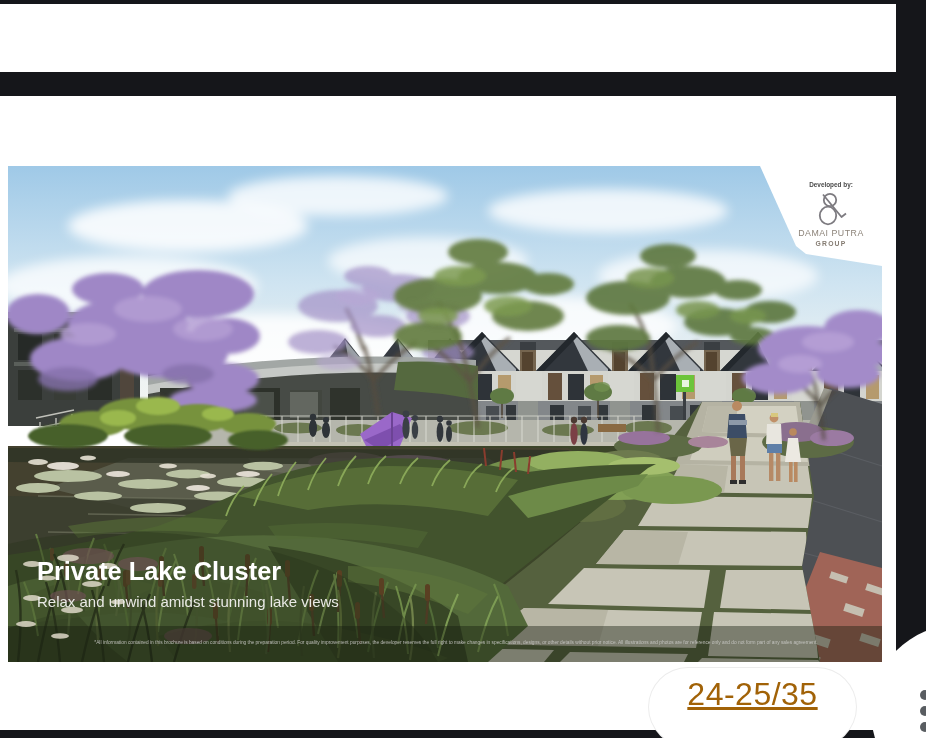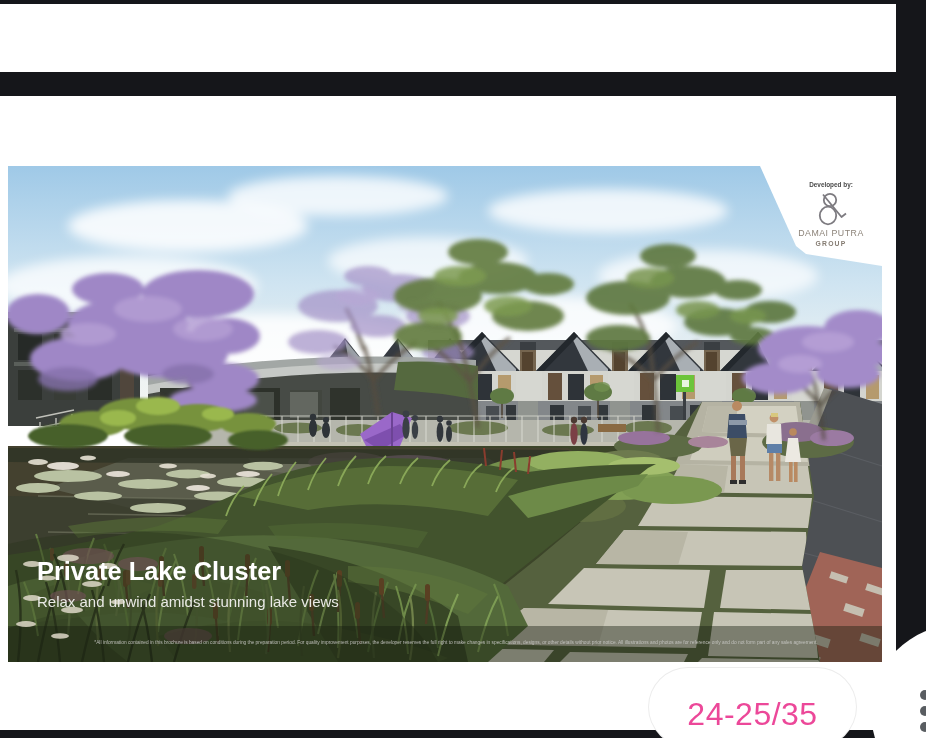--- a/index.html
+++ b/index.html
@@ -677,21 +677,21 @@
 <path d="M815,28.5 L833.5,51 L838,47.5" stroke-linejoin="round"></path>
 </g>
 
 <text x="823" y="70" text-anchor="middle" font-family="Liberation Sans, sans-serif" font-size="8.8" fill="#8c8379" letter-spacing="0.5">DAMAI PUTRA</text>
 
 <text x="823" y="80" text-anchor="middle" font-family="Liberation Sans, sans-serif" font-size="6.8" font-weight="bold" fill="#847b71" letter-spacing="1.2">GROUP</text>
 </svg>
 </div>
 
 <div class="abs" style="left:649px;top:668px;width:207px;height:78px;border-radius:39px;background:#fff;box-shadow:0 0 0 1px #ececec;z-index:5;text-align:center;">
-<div style="margin-top:28px;font-size:32px;color:#ec4899;letter-spacing:0.5px;">24-25/35</div>
+<div style="margin-top:8px;font-size:32px;color:#a16207;letter-spacing:0.5px;text-decoration:underline;">24-25/35</div>
 </div>
 
 <div class="abs" style="left:871px;top:625px;width:174px;height:174px;border-radius:50%;background:#fff;z-index:6;"></div>
 
 <div class="abs" style="left:920px;top:690px;width:10px;height:10px;border-radius:50%;background:#595d61;z-index:7;"></div>
 
 <div class="abs" style="left:920px;top:706px;width:10px;height:10px;border-radius:50%;background:#595d61;z-index:7;"></div>
 
 <div class="abs" style="left:920px;top:722px;width:10px;height:10px;border-radius:50%;background:#595d61;z-index:7;"></div>
 </div>

